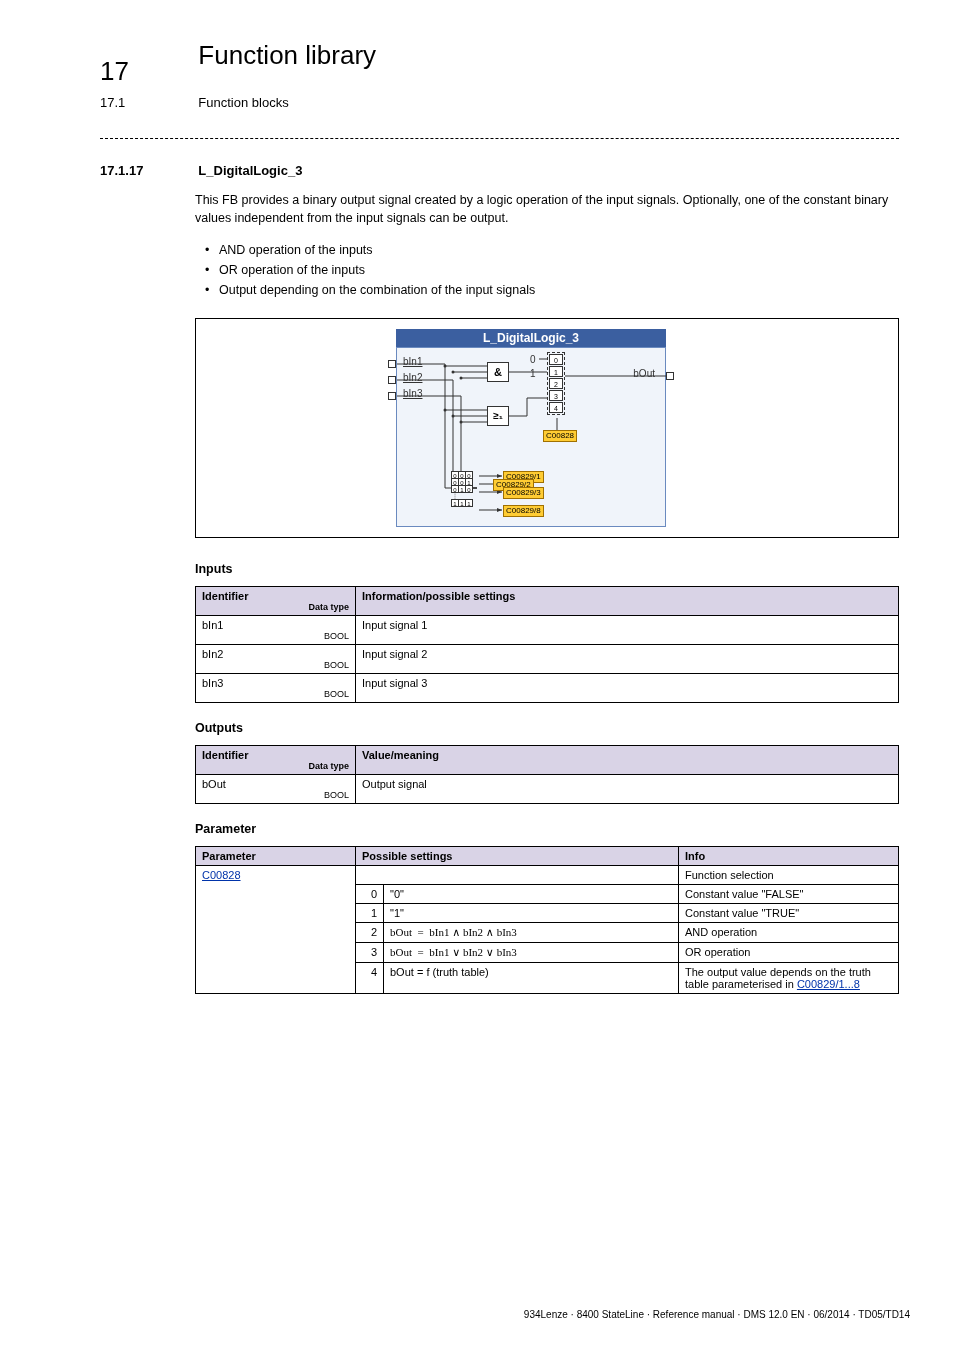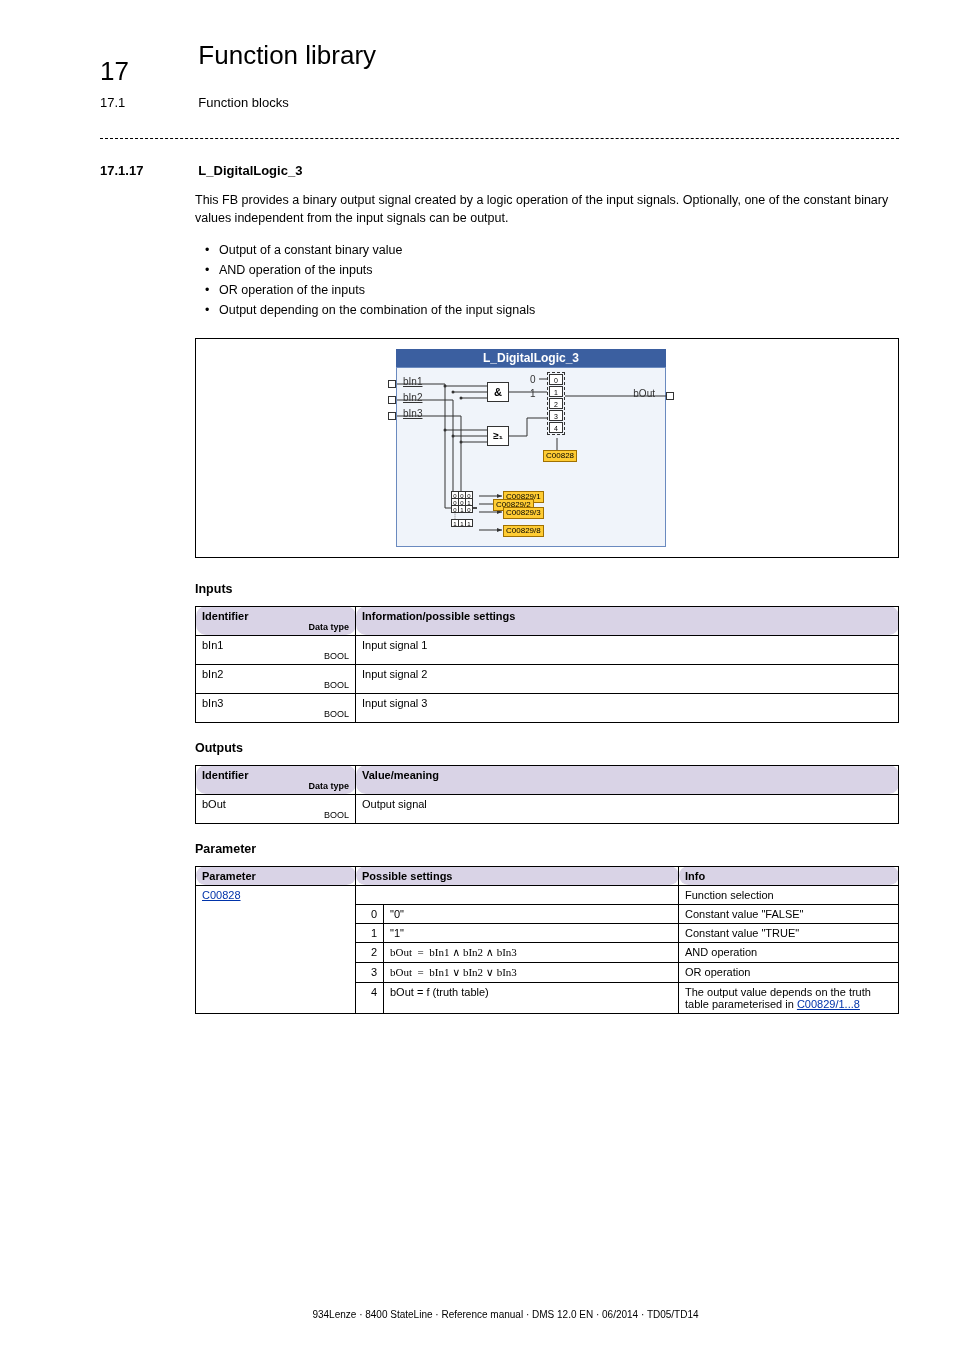--- a/index.html
+++ b/index.html
@@ -184,39 +184,38 @@
   }
   table.data-table th, table.data-table td {
     border: 1px solid #000;
     padding: 3px 6px;
     text-align: left;
     vertical-align: top;
   }
   table.data-table th {
     background: #d9d3e6;
     font-weight: bold;
-    border-radius: 10px;
   }
   .dt-small {
     font-size: 9px;
     text-align: right;
     display: block;
   }
   .info-col { width: 220px; }
   .id-col { width: 160px; }
   .ps-num { width: 28px; text-align: right !important; }
   .link { color: #0033aa; text-decoration: underline; }
   .footer {
     position: absolute;
     bottom: 30px;
     left: 100px;
-    right: 51px;
+    right: 44px;
     font-size: 10px;
     display: flex;
-    justify-content: center;
+    justify-content: flex-end;
     margin-left: 8px;
   }
   .formula { font-family: "Times New Roman", serif; margin-top: 42px; }
   .svg-wire { stroke:#333; stroke-width:1; fill:none; }
 </style>
 </head>
 <body>
 
 <div class="page">
 
@@ -231,21 +230,20 @@
   <hr class="dashed-line">
 
   <div>
     <span class="section-num">17.1.17</span>
     <span class="section-title">L_DigitalLogic_3</span>
   </div>
 
   <div class="content-block">
     <p class="intro-text">This FB provides a binary output signal created by a logic operation of the input signals. Optionally, one of the constant binary values independent from the input signals can be output.</p>
     <ul class="bullets">
-      <li>Output of a constant binary value</li>
       <li>AND operation of the inputs</li>
       <li>OR operation of the inputs</li>
       <li>Output depending on the combination of the input signals</li>
     </ul>
 
     <div class="diagram-box">
       <div class="fb-title-bar">L_DigitalLogic_3</div>
       <div class="fb-body">
 
         <div class="fb-port-in" style="left:-9px; top:12px;"></div>

